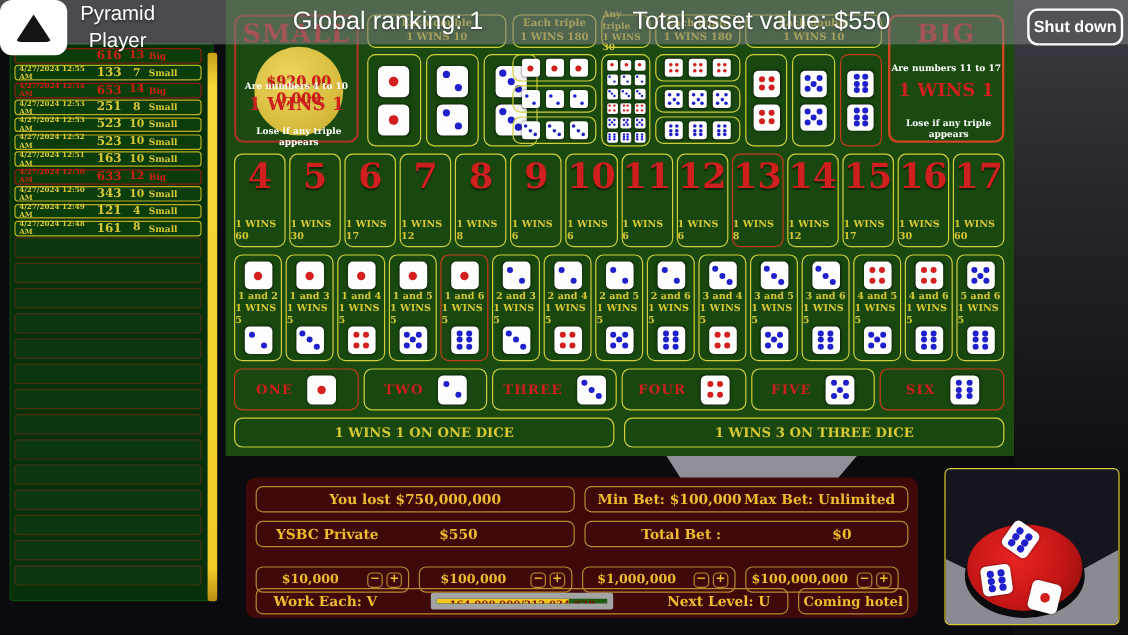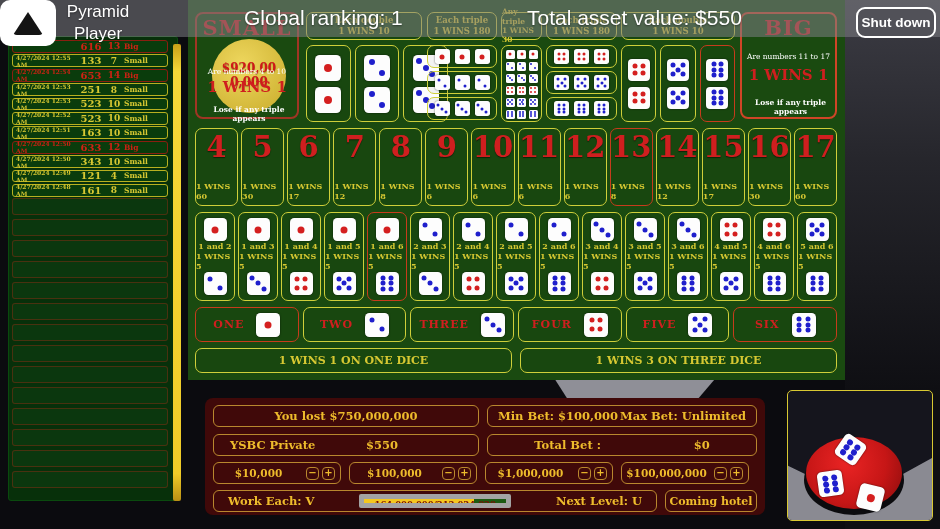--- a/index.html
+++ b/index.html
@@ -20,21 +20,21 @@
   .cellb { border:1.5px solid #cfcf3a; border-radius:7px; background:rgba(0,0,0,0.04); }
   .hl { border-color:#c63c1c !important; }
   .goldtxt { color:#d6c832; font-weight:bold; }
 
   .side-panel { position:absolute; top:12px; height:107px; border:2px solid #a03524; border-radius:8px; }
   #small-panel { left:7px; width:104px; }
   #big-panel  { left:552px; width:97px; border-color:#cf4527; }
   .sp-title { position:absolute; top:1px; left:0; right:0; text-align:center;
     font-size:21px; font-weight:bold; color:#cf1f1f; letter-spacing:1px; z-index:3; }
   .sp-range { position:absolute; top:53px; left:0; right:0; text-align:center;
-    font-size:7.5px; font-weight:normal; color:#fff; z-index:4; }
+    font-size:7.5px; font-weight:bold; color:#fff; z-index:4; }
   .sp-odds { position:absolute; top:64px; left:0; right:0; text-align:center;
     font-size:15px; font-weight:bold; color:#cf1f1f; z-index:4; }
   .sp-note { position:absolute; top:91px; left:4px; right:0; text-align:center;
     font-size:7.5px; font-weight:bold; color:#fff; z-index:4; }
   #big-panel .sp-range { top:38px; } #big-panel .sp-odds { top:52px; } #big-panel .sp-note { top:84px; }
   .chip { position:absolute; left:15px; top:25px; width:74px; height:74px; border-radius:50%;
     background:radial-gradient(circle at 40% 35%, #eed75e, #d2b637 75%, #bb9e28);
     z-index:2; display:flex; align-items:center; justify-content:center; }
   .chip-amt { width:66px; text-align:center; font-size:12px; font-weight:bold; color:#d01818;
     word-break:break-all; line-height:1.15; text-shadow:0 1px 1px rgba(0,0,0,.35); }
@@ -115,21 +115,21 @@
 
   
   #panel { position:absolute; left:205px; top:398px; width:560px; height:117px;
     background:#400909; border-radius:8px; z-index:3; }
   .p-box { position:absolute; height:22px; border:1.5px solid #b9882e; border-radius:6px;
     display:flex; align-items:center; color:#eebc2c; font-weight:bold; font-size:11.5px; }
   #p-lost { left:8px; top:7px; width:266px; justify-content:center; }
   #p-minmax { left:282px; top:7px; width:270px; justify-content:space-between; padding:0 10px; }
   #p-bank { left:8px; top:36px; width:266px; justify-content:space-between; padding:0 80px 0 16px; }
   #p-totalbet { left:282px; top:36px; width:270px; justify-content:space-around; }
-  .chipbox { position:absolute; top:64px; width:128px; height:22px; border:1.5px solid #b9882e;
+  .chipbox { position:absolute; top:74px; width:128px; height:22px; border:1.5px solid #b9882e;
     border-radius:6px; display:flex; align-items:center; color:#eebc2c; font-weight:bold;
     font-size:10.5px; padding:0 5px 0 0; }
   .chipbox .lbl { flex:1; text-align:center; }
   .stepper { width:13px; height:13px; border:1.2px solid #b9882e; border-radius:4px;
     color:#eebc2c; font-size:10px; line-height:10px; text-align:center; margin-left:3px;
     font-family:"DejaVu Sans", sans-serif; cursor:pointer; }
   #p-work { left:8px; top:92px; width:444px; justify-content:space-between; padding:0 14px; }
   #p-hotel { left:460px; top:92px; width:92px; justify-content:center; font-size:11px; }
   #progress { position:relative; width:152px; height:14px; background:#1c5a12;
     border:5px solid #a3a3a3; border-radius:2px; overflow:hidden; }

